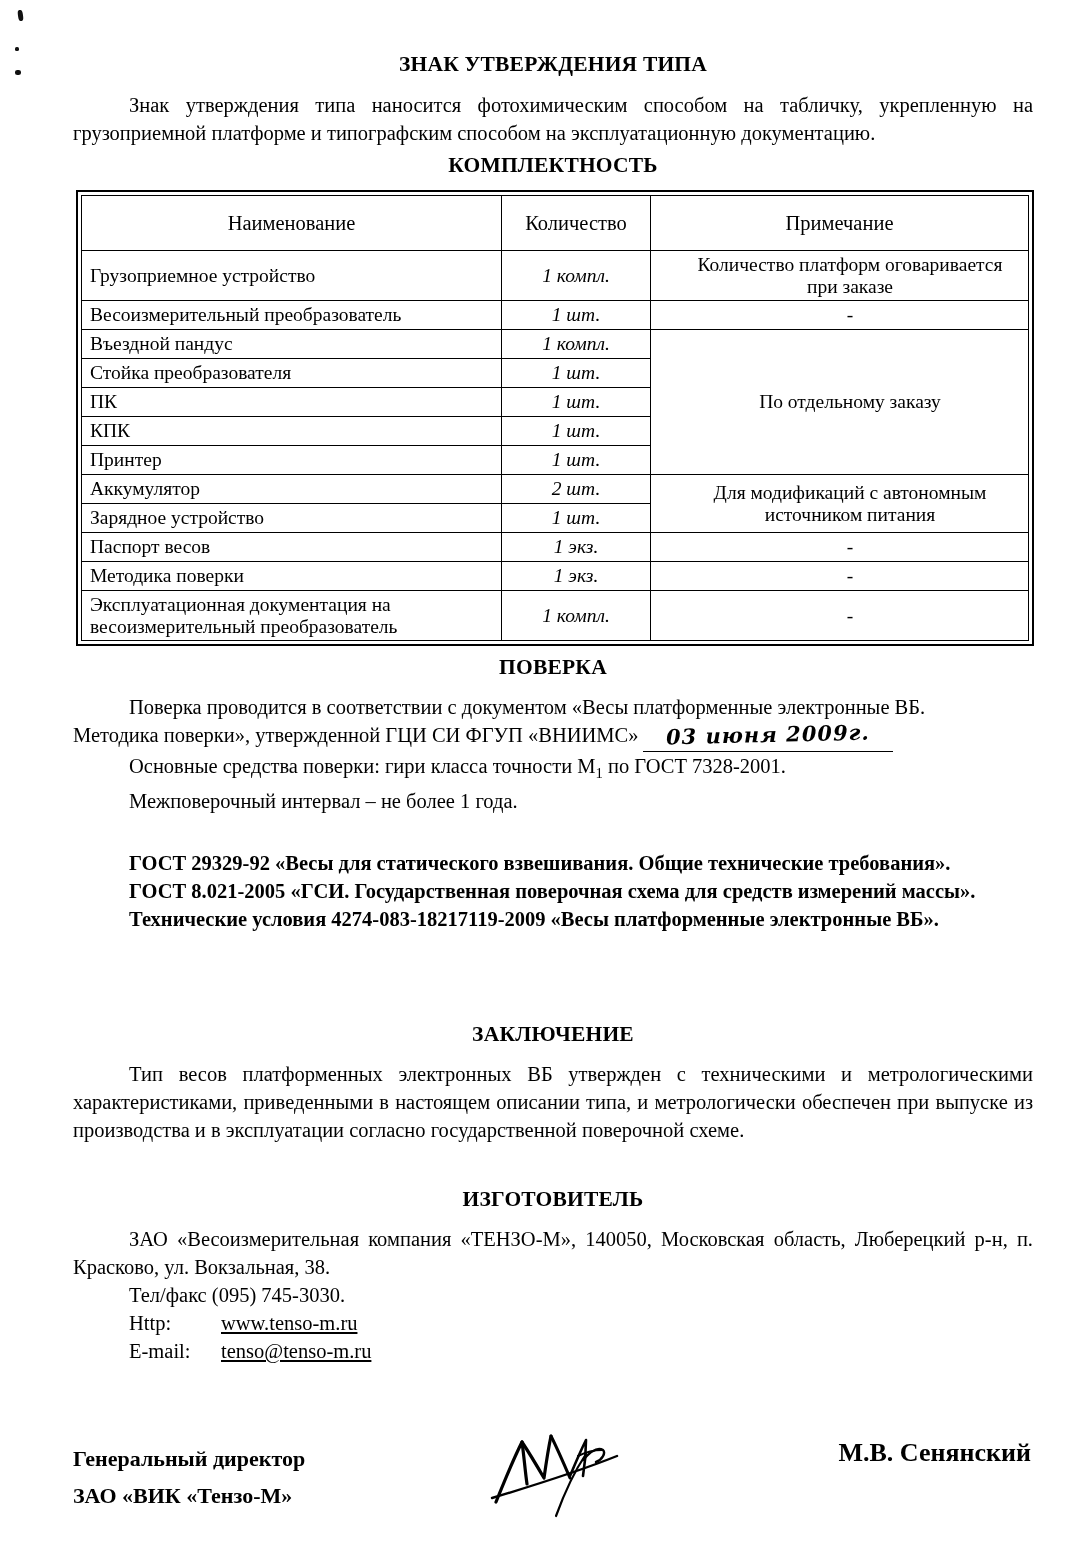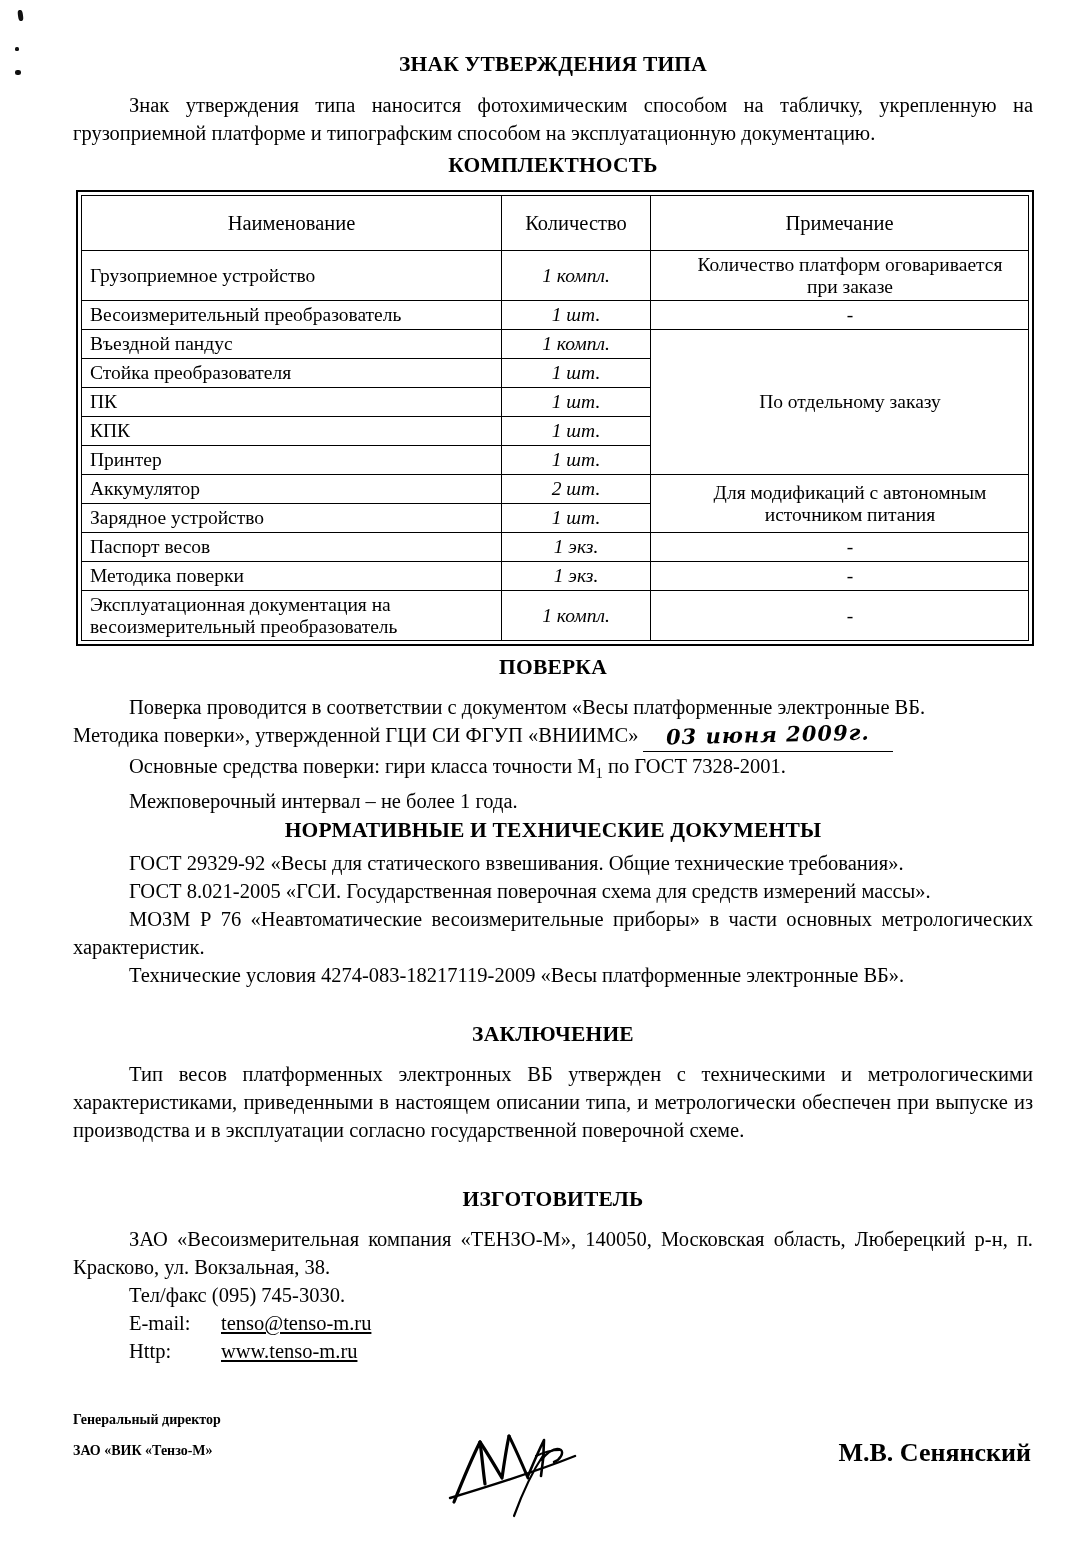--- a/index.html
+++ b/index.html
@@ -109,24 +109,25 @@
   .sig-row {
     position: absolute;
     left: 73px;
     top: 1404px;
     width: 960px;
     display: flex;
     align-items: flex-start;
     justify-content: space-between;
   }
   .sig-left {
-    font-size: 14px;
-    font-weight: bold;
-    line-height: 31px;
+    font-size: 22px;
+    font-weight: bold;
+    line-height: 37px;
     white-space: pre-line;
+    margin-top: 36px;
   }
   .sig-name {
     font-size: 26px;
     font-weight: bold;
     padding-top: 34px;
     padding-right: 2px;
   }
   .sig-mark { width: 180px; height: 120px; margin-top: -6px; }
 
   .sub { font-size: 0.72em; vertical-align: sub; }
@@ -234,48 +235,44 @@
     <p class="para indent nojust">Поверка проводится в соответствии с документом «Весы платформенные электронные ВБ.</p>
     <p class="para nojust">
       <span>Методика поверки», утвержденной ГЦИ СИ ФГУП «ВНИИМС»</span><span class="hw-underline"><span class="hw">03 июня  2009г.</span></span>
     </p>
     <p class="para indent nojust">
       <span>Основные средства поверки: гири класса точности М</span><span class="sub">1</span><span> по ГОСТ 7328-2001.</span>
     </p>
     <p class="para indent nojust">Межповерочный интервал – не более 1 года.</p>
   </div>
 
-  <div class="blk" style="top:818px;">
-    <h1 class="section-title">НОРМАТИВНЫЕ  И ТЕХНИЧЕСКИЕ ДОКУМЕНТЫ</h1>
-  </div>
-  <div class="blk" style="top:849px;">
+  <div class="blk" style="top:849px;font-weight:bold;">
     <p class="para indent nojust">ГОСТ 29329-92 «Весы для статического взвешивания. Общие технические требования».</p>
     <p class="para indent">ГОСТ 8.021-2005 «ГСИ. Государственная поверочная схема для средств измерений массы».</p>
-    <p class="para indent">МОЗМ Р 76 «Неавтоматические весоизмерительные приборы» в части основных метрологических характеристик.</p>
     <p class="para indent nojust">Технические условия 4274-083-18217119-2009 «Весы платформенные электронные ВБ».</p>
   </div>
 
   <div class="blk" style="top:1060px;">
     <p class="para indent">Тип весов платформенных электронных ВБ утвержден с техническими и метрологическими характеристиками, приведенными в настоящем описании типа, и метрологически обеспечен при выпуске из производства и в эксплуатации согласно государственной поверочной схеме.</p>
   </div>
   <div class="blk" style="top:1022px;">
     <h1 class="section-title">ЗАКЛЮЧЕНИЕ</h1>
   </div>
 
   <div class="blk" style="top:1187px;">
     <h1 class="section-title">ИЗГОТОВИТЕЛЬ</h1>
   </div>
   <div class="blk" style="top:1225px;">
     <p class="para indent">ЗАО «Весоизмерительная компания «ТЕНЗО-М», 140050, Московская область, Люберецкий р-н, п. Красково,  ул. Вокзальная, 38.</p>
     <p class="para indent nojust">Тел/факс (095) 745-3030.</p>
     <p class="para nojust" style="padding-left:56px;">
+      <span style="display:inline-block;width:92px;">Http:</span><span class="lnk">www.tenso-m.ru</span>
+    </p>
+    <p class="para nojust" style="padding-left:56px;">
       <span style="display:inline-block;width:92px;">E-mail:</span><span class="lnk">tenso@tenso-m.ru</span>
-    </p>
-    <p class="para nojust" style="padding-left:56px;">
-      <span style="display:inline-block;width:92px;">Http:</span><span class="lnk">www.tenso-m.ru</span>
     </p>
   </div>
 
   <div class="sig-row">
     <div class="sig-left">Генеральный директор
 ЗАО «ВИК «Тензо-М»</div>
     <svg class="sig-mark" viewBox="0 0 180 120" aria-hidden="true">
       <g fill="none" stroke="#000" stroke-linecap="round" stroke-linejoin="round">
         <path d="M14,104 C22,84 30,64 40,44 C42,58 43,72 45,86" stroke-width="3.2"></path>
         <path d="M40,44 C48,56 55,68 62,80 C64,66 66,52 69,38" stroke-width="3.2"></path>

